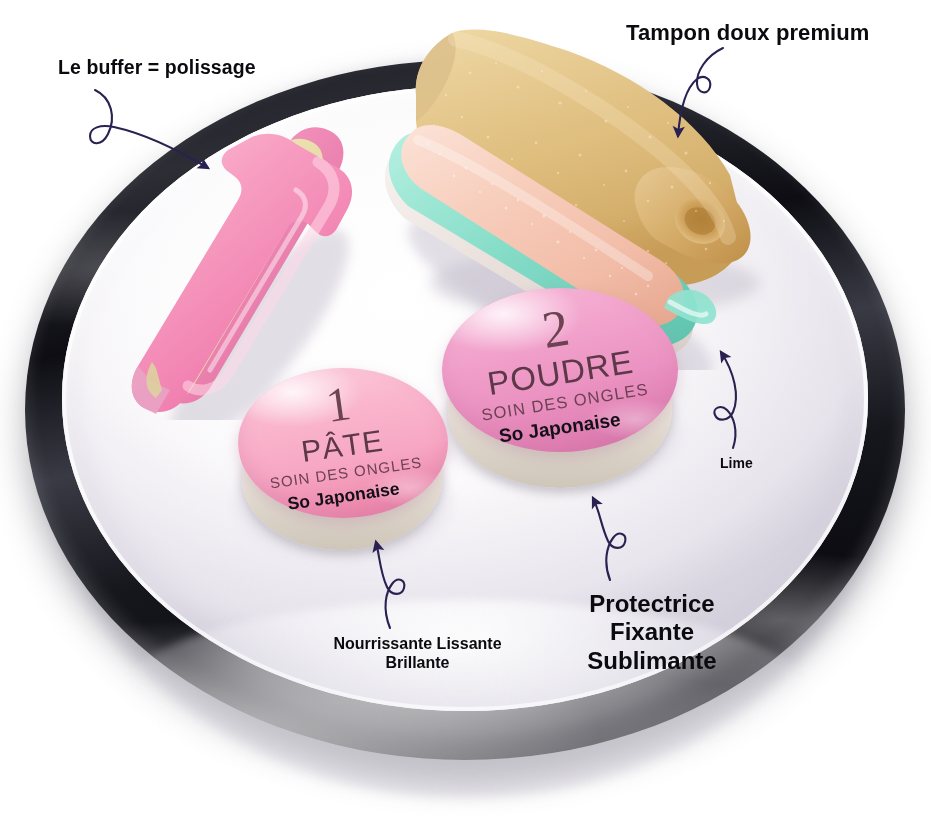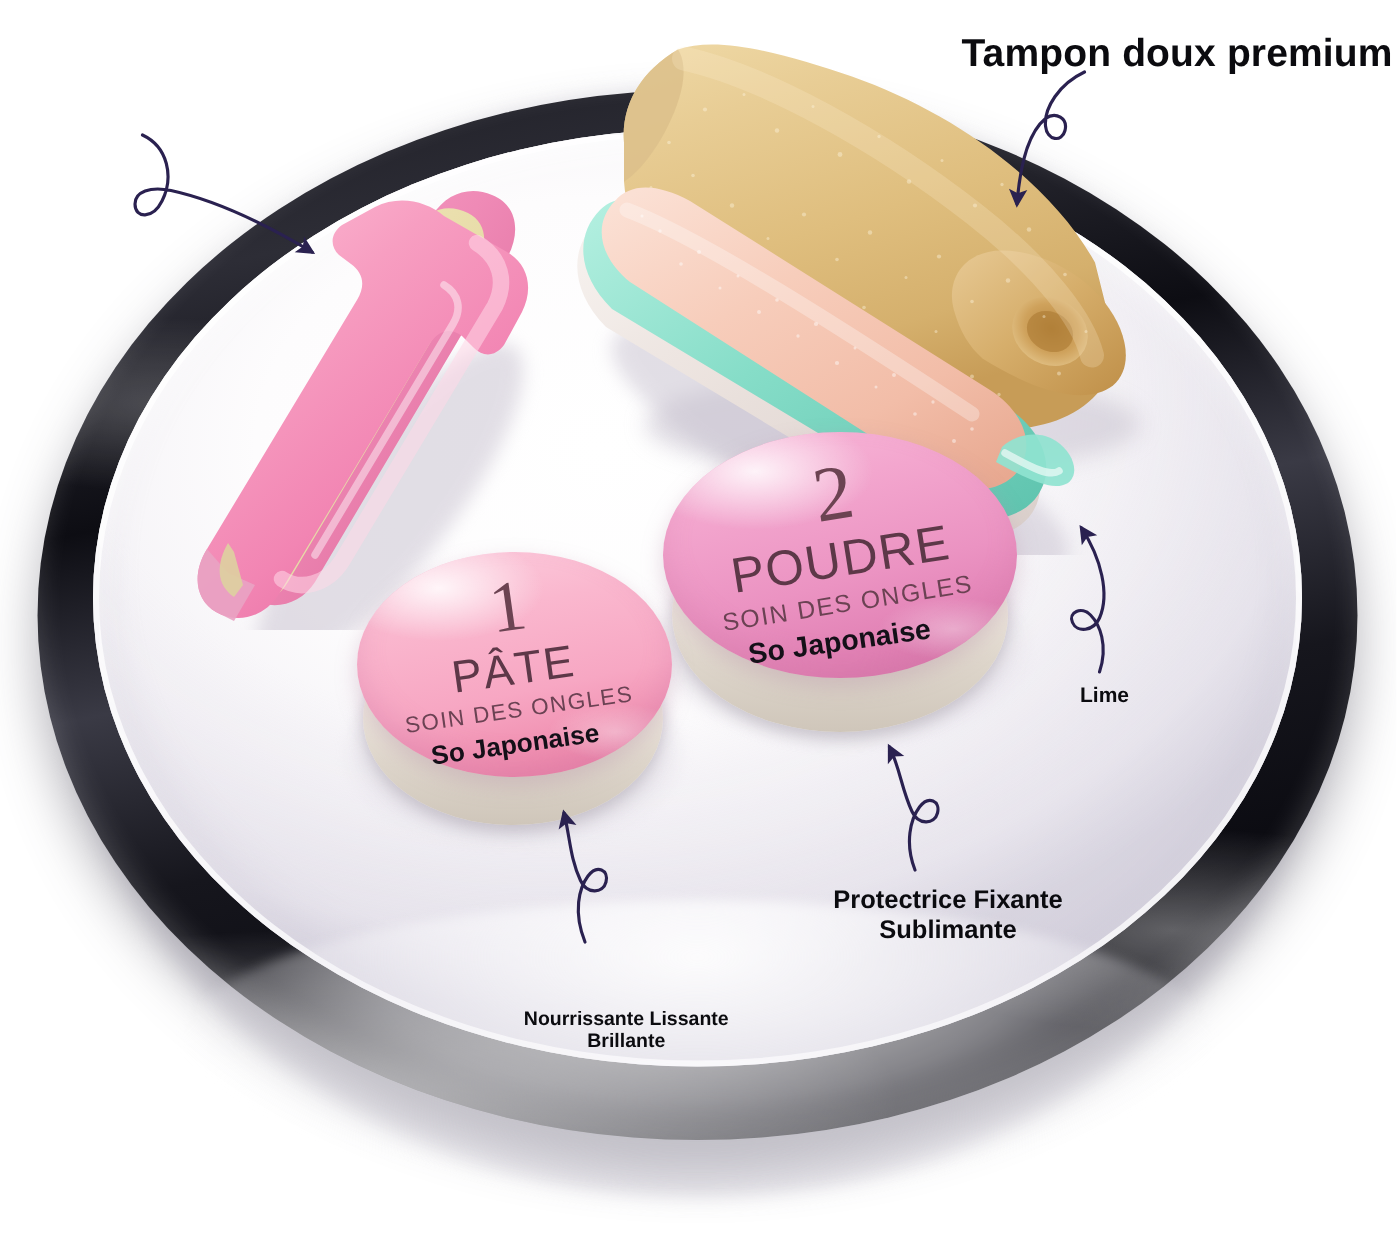--- a/index.html
+++ b/index.html
@@ -87,24 +87,24 @@
   .jar-name{font-family:"Liberation Sans", sans-serif;fill:#5d3848;}
   .jar-sub{font-family:"Liberation Sans", sans-serif;fill:#6b4253;}
   .jar-brand{font-family:"Liberation Sans", sans-serif;font-weight:bold;fill:#141018;}
 
   
   .lbl{
     position:absolute;color:#0b0b0f;font-weight:bold;line-height:1.18;
     font-family:"Liberation Sans", sans-serif;white-space:pre-line;
   }
   #lbl-buffer{left:58px;top:56px;font-size:19.5px;letter-spacing:.1px;}
-  #lbl-tampon{left:641px;top:20px;font-size:26px;letter-spacing:.1px;}
+  #lbl-tampon{left:626px;top:20px;font-size:22px;letter-spacing:.1px;}
   #lbl-lime{left:720px;top:455px;font-size:14px;}
-  #lbl-nourrissante{left:305px;top:635px;font-size:13px;width:225px;text-align:center;margin-top:36px;}
-  #lbl-protectrice{left:532px;top:590px;font-size:17px;width:200px;text-align:center;}
+  #lbl-nourrissante{left:305px;top:635px;font-size:16px;width:225px;text-align:center;}
+  #lbl-protectrice{left:552px;top:590px;font-size:24px;width:200px;text-align:center;}
 
   .arrows{position:absolute;left:0;top:0;width:931px;height:822px;pointer-events:none;}
 </style>
 </head>
 <body>
 
 <div id="stage">
 
   <div class="tray-shadow"></div>
   <div class="tray-rim"></div>
@@ -385,20 +385,21 @@
                C 718 422 729 421 733 412 C 740 396 734 372 721 352"></path>
 
       <path d="M 390 628 C 382 608 386 592 392 584 C 398 576 406 580 404 588
                C 402 596 391 596 387 587 C 380 572 380 558 376 542"></path>
 
       <path d="M 610 580 C 603 562 607 546 613 538 C 619 530 627 534 625 542
                C 623 550 612 550 608 541 C 601 526 600 512 593 498"></path>
     </g>
   </svg>
 
+  <div class="lbl" id="lbl-buffer">Le buffer = polissage</div>
   <div class="lbl" id="lbl-tampon">Tampon doux premium</div>
   <div class="lbl" id="lbl-lime">Lime</div>
   <div class="lbl" id="lbl-nourrissante">Nourrissante Lissante
 Brillante</div>
   <div class="lbl" id="lbl-protectrice">Protectrice Fixante
 Sublimante</div>
 
 </div>
 
 </body></html>

